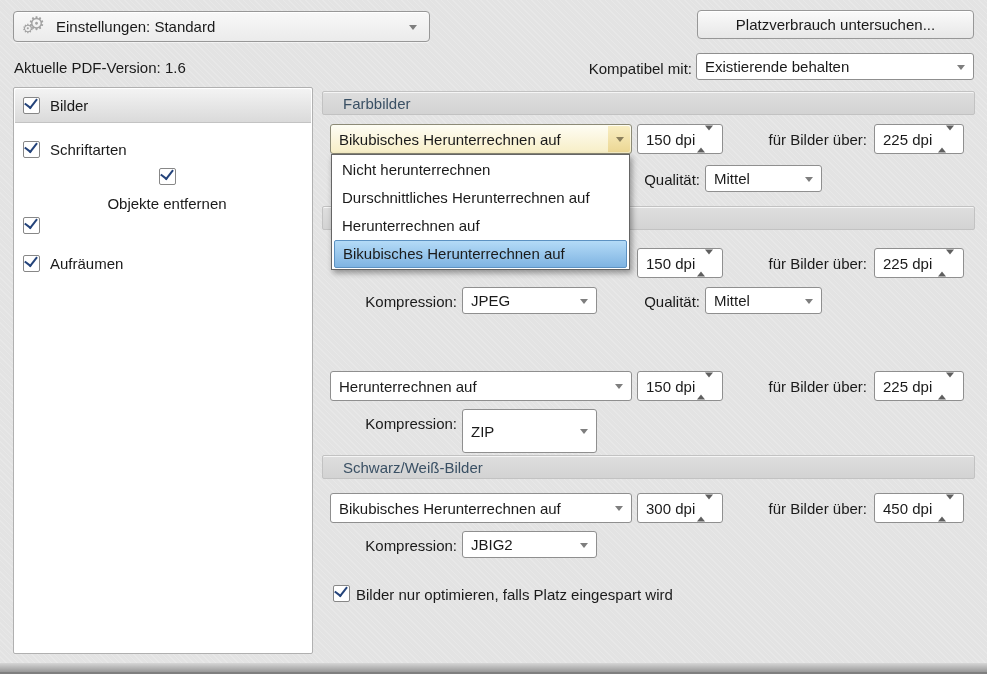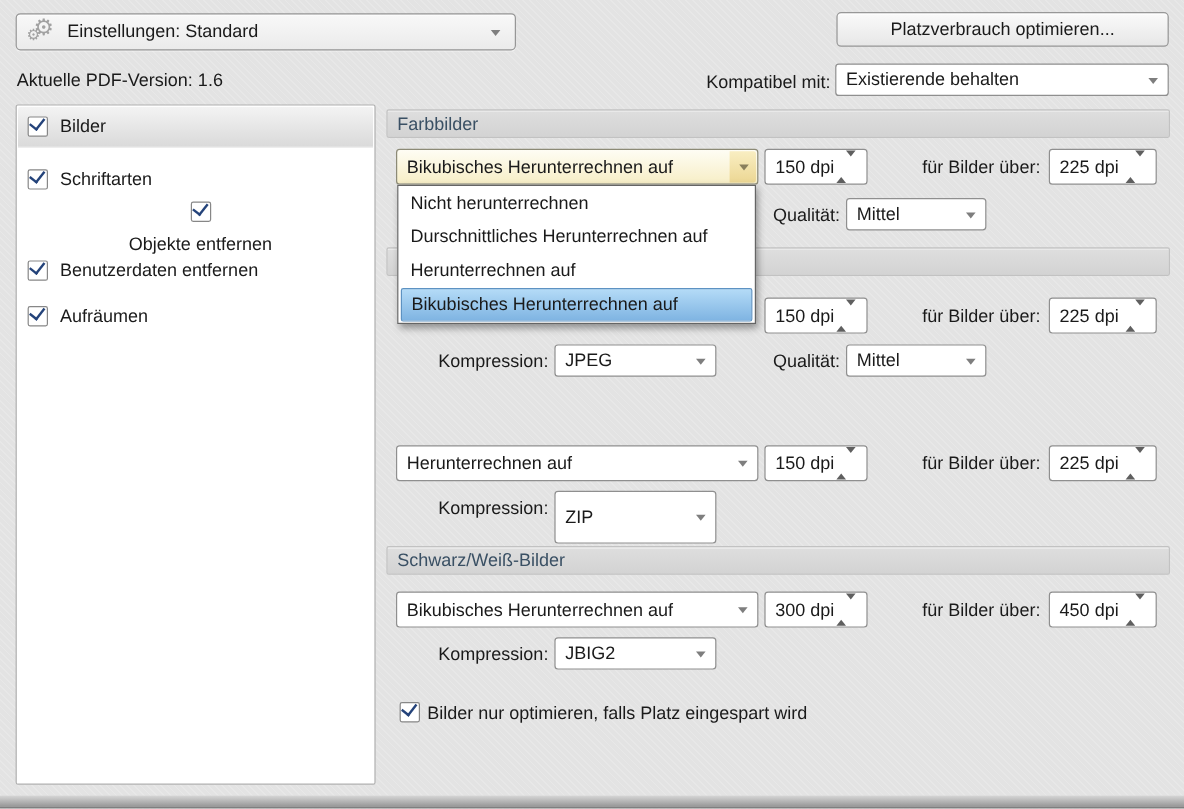--- a/index.html
+++ b/index.html
@@ -82,21 +82,21 @@
     border:solid #24437a;border-width:0 2px 2px 0;transform:rotate(38deg);
   }
   .cb.abs-cb{position:absolute;}
 
   
   .band{
     left:322px;width:653px;height:24px;
     background:linear-gradient(#dedede,#d3d3d3);
     border:1px solid #c2c2c2;border-radius:2px;
     box-shadow:inset 0 1px 0 rgba(255,255,255,.7);
-    display:flex;align-items:center;padding-left:8px;
+    display:flex;align-items:center;padding-left:20px;
     color:#3a5064;
   }
 
   
   .droplist{
     left:331px;top:154px;width:299px;z-index:20;
     background:#fff;border:1px solid #656565;
     box-shadow:2px 3px 6px rgba(0,0,0,.38);
     padding:1px;
   }
@@ -121,21 +121,21 @@
   <div class="abs settings-combo">
     <span class="gear-wrap">
       <span class="gear-big">⚙</span>
         <span class="gear-small">⚙</span>
     </span>
     <span>Einstellungen: Standard</span>
     <span class="arr" style="position:absolute;right:12px;top:50%;margin-top:-2px;width:0;height:0;border-left:4px solid transparent;border-right:4px solid transparent;border-top:5px solid #7e7e7e;"></span>
   </div>
 
   <div class="abs push-button">
-    <span>Platzverbrauch optimieren...</span>
+    <span>Platzverbrauch untersuchen...</span>
   </div>
 
   <div class="abs static-label" style="left:14px;top:59px;">Aktuelle PDF-Version: 1.6</div>
 
   <div class="abs right-label" style="left:552px;top:60px;width:140px;">Kompatibel mit:</div>
   <div class="abs combo" style="left:696px;top:53px;width:278px;height:27px;">
     <span>Existierende behalten</span>
     <span class="arr"></span>
   </div>
 
@@ -147,21 +147,20 @@
     <div class="side-item" style="top:42px;">
       <span class="cb"></span>
       <span>Schriftarten</span>
     </div>
     <div class="side-item" style="top:80px;flex-direction:column;">
       <span class="cb"></span>
       <span>Objekte entfernen</span>
     </div>
     <div class="side-item" style="top:118px;">
       <span class="cb"></span>
-      <span>Benutzerdaten entfernen</span>
     </div>
     <div class="side-item" style="top:156px;">
       <span class="cb"></span>
       <span>Aufräumen</span>
     </div>
   </div>
 
   <div class="abs band" style="top:91px;">
     <span>Farbbilder</span>
   </div>

